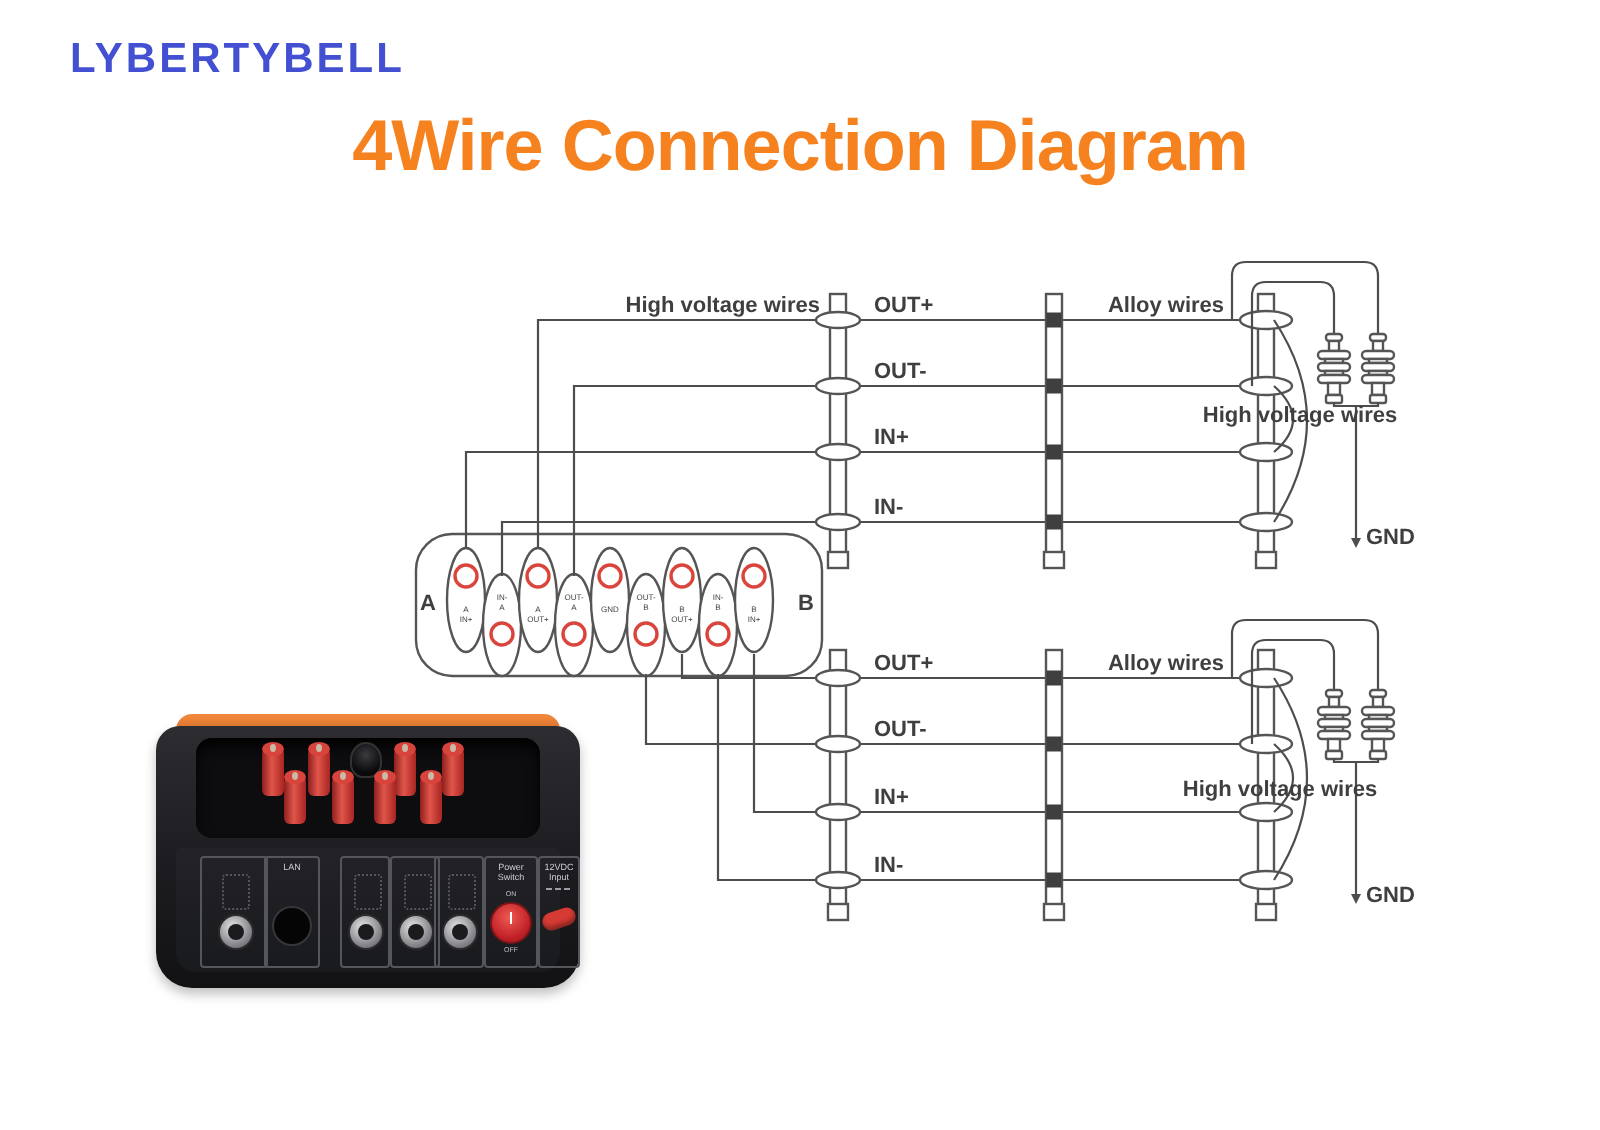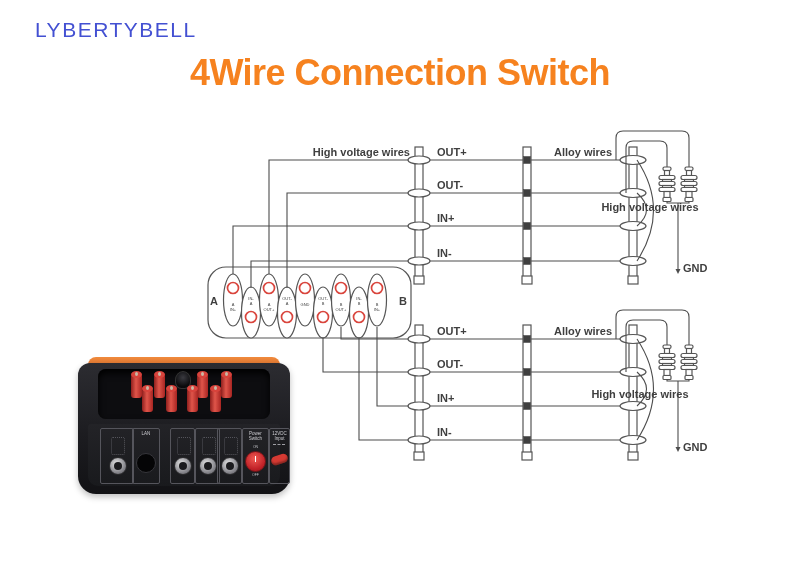--- a/index.html
+++ b/index.html
@@ -1,19 +1,19 @@
 <!DOCTYPE html>
 <html><head>
 <meta charset="utf-8">
 <style>
   html,body{margin:0;padding:0;background:#fff;}
   #stage{position:relative;width:800px;height:565px;background:#ffffff;overflow:hidden;
          font-family:"Liberation Sans",sans-serif;}
   
-  #logo{position:absolute;left:35px;top:18px;font-size:21px;font-weight:normal;
+  #logo{position:absolute;left:35px;top:18px;font-size:21px;font-weight:bold;
         letter-spacing:1.5px;color:#4350d2;}
   #title{position:absolute;left:0;top:52px;width:800px;text-align:center;
          font-size:36px;font-weight:bold;letter-spacing:-0.5px;color:#f6821f;}
   
   #diagram{position:absolute;left:0;top:0;width:800px;height:565px;}
   #diagram .wire{fill:none;stroke:#4d4d4d;stroke-width:1.1;}
   #diagram .outline{fill:#ffffff;stroke:#555;stroke-width:1.2;}
   #diagram .marker-sq{fill:#3f3f3f;stroke:#3f3f3f;stroke-width:0.5;}
   #diagram text{fill:#3f3f3f;font-family:"Liberation Sans",sans-serif;font-weight:600;}
   #diagram .rowlab{font-size:11px;}
@@ -57,21 +57,21 @@
   .dc-plug{width:17px;height:9px;border-radius:5px;background:#d53a33;transform:rotate(-18deg);
         box-shadow:inset 0 -2px 2px rgba(0,0,0,0.35);}
   .dc-pol{width:12px;height:2px;border-top:1px dashed #9d9da3;}
 </style>
 </head>
 <body>
 
 <div id="stage">
 
   <div id="logo">LYBERTYBELL</div>
-  <div id="title">4Wire Connection Switch</div>
+  <div id="title">4Wire Connection Diagram</div>
 
   <svg id="diagram" viewBox="0 0 800 565" xmlns="http://www.w3.org/2000/svg">
 
     <defs>
       <g id="insulator">
         <rect class="outline" x="-4" y="0" width="8" height="3.5" rx="1.5"></rect>
         <rect class="outline" x="-2.5" y="3.5" width="5" height="5"></rect>
         <rect class="outline" x="-8" y="8.5" width="16" height="4" rx="2"></rect>
         <rect class="outline" x="-4.5" y="12.5" width="9" height="2"></rect>
         <rect class="outline" x="-8" y="14.5" width="16" height="4" rx="2"></rect>

